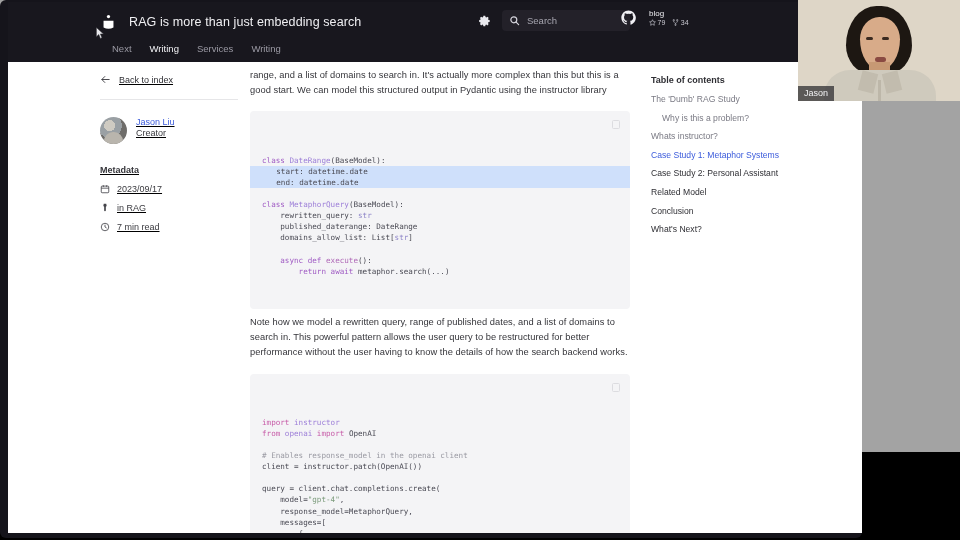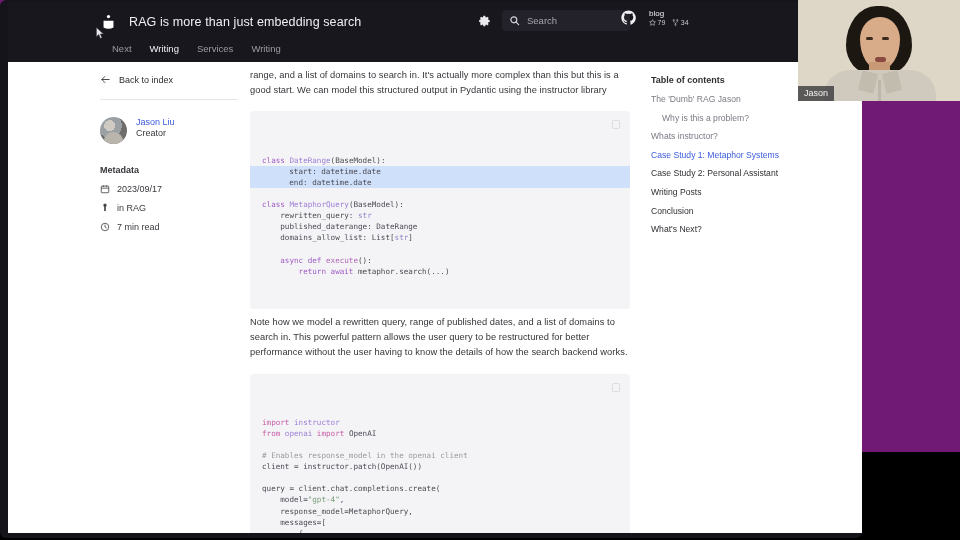--- a/index.html
+++ b/index.html
@@ -2,21 +2,21 @@
 <html><head>
 <meta charset="utf-8">
 <style>
   * { box-sizing: border-box; margin: 0; padding: 0; }
   html, body {
     width: 960px; height: 540px;
     overflow: hidden;
     background: #000000;
     font-family: "Liberation Sans", sans-serif;
   }
-  #screen { position: relative; width: 960px; height: 452px; background: #701a75; }
+  #screen { position: relative; width: 960px; height: 452px; background: #a3a3a3; }
 
   
   .browser-shell {
     position: absolute; left: 0; top: 0; width: 862px; height: 538px;
     background: #15141b;
     border-radius: 6px;
   }
   .win-pill {
     position: absolute; left: 8px; top: 4px; width: 48px; height: 14px;
     background: #34323c; border-radius: 7px;
@@ -70,21 +70,21 @@
   .gh-stat { display: flex; align-items: center; gap: 1.5px; color: #c9c8d1; font-size: 7px; }
   .gh-stat svg { width: 7px; height: 7px; display: block; }
 
   
   .page-body {
     position: absolute; left: 8px; top: 62px; width: 854px; height: 471px;
     background: #ffffff; overflow: hidden;
   }
 
   
-  .left-col { position: absolute; left: 92px; top: 12px; width: 140px; }
+  .left-col { position: absolute; left: 92px; top: 12px; width: 140px; text-decoration: underline; }
   .back-row { display: flex; align-items: center; gap: 8px; padding-bottom: 14px; }
   .back-arrow { width: 11px; height: 11px; display: block; }
   .back-label { color: #2e2e33; font-size: 9px; }
   .hr { height: 1px; background: #e6e6e8; width: 138px; }
   .author-row { display: flex; align-items: flex-start; gap: 9px; margin-top: 17px; }
   .avatar {
     width: 27px; height: 27px; border-radius: 50%; flex: none;
     background: radial-gradient(circle at 36% 32%, #cfcbc2 0 22%, #9aa0a4 22% 48%, #6f6d6a 48% 100%);
     position: relative; overflow: hidden;
   }
@@ -113,21 +113,21 @@
     position: relative; background: #f4f4f6; border-radius: 4px;
     padding: 10px 12px; margin-top: 13px;
     font-family: "DejaVu Sans Mono", monospace; font-size: 7.6px; line-height: 11.1px;
     color: #4b4b55; white-space: pre; overflow: hidden;
   }
   .copy-icon {
     position: absolute; right: 10px; top: 9px; width: 8px; height: 9px;
     border: 1px solid #dcdce0; border-radius: 1.5px;
   }
   .code-line { display: block; height: 11.1px; }
-  .code-line.hl { background: #cfe0fb; margin: 0 -12px; padding: 0 21px; }
+  .code-line.hl { background: #cfe0fb; margin: 0 -12px; padding: 0 8px; }
   .k  { color: #a05cc4; }  
   .kn { color: #c75ca8; }  
   .cls{ color: #9d7fd8; }  
   .fn { color: #b06ab8; }  
   .ty { color: #8f86c9; }  
   .st { color: #7b9b7b; }  
   .cm { color: #9a9aa3; }  
   .pl { color: #4b4b55; }  
 
   
@@ -325,26 +325,26 @@
         <p class="para">Note how we model a rewritten query, range of published dates, and a list of domains to search in. This powerful pattern allows the user query to be restructured for better performance without the user having to know the details of how the search backend works.</p>
 
         <div class="code-block">
           <div class="copy-icon"></div>
           <code><span class="code-line"><span class="kn">import </span><span class="cls">instructor</span></span><span class="code-line"><span class="kn">from </span><span class="cls">openai</span><span class="kn"> import </span><span class="pl">OpenAI</span></span><span class="code-line"> </span><span class="code-line"><span class="cm"># Enables response_model in the openai client</span></span><span class="code-line"><span class="pl">client = instructor.patch(OpenAI())</span></span><span class="code-line"> </span><span class="code-line"><span class="pl">query = client.chat.completions.create(</span></span><span class="code-line"><span class="pl">    model=</span><span class="st">"gpt-4"</span><span class="pl">,</span></span><span class="code-line"><span class="pl">    response_model=MetaphorQuery,</span></span><span class="code-line"><span class="pl">    messages=[</span></span><span class="code-line"><span class="pl">        {</span></span></code>
         </div>
       </div>
 
       <div class="toc">
         <div class="toc-title">Table of contents</div>
-        <div class="toc-item">The 'Dumb' RAG Jason</div>
+        <div class="toc-item">The 'Dumb' RAG Study</div>
         <div class="toc-item sub">Why is this a problem?</div>
         <div class="toc-item">Whats instructor?</div>
         <div class="toc-item active">Case Study 1: Metaphor Systems</div>
         <div class="toc-item dark">Case Study 2: Personal Assistant</div>
-        <div class="toc-item dark">Writing Posts</div>
+        <div class="toc-item dark">Related Model</div>
         <div class="toc-item dark">Conclusion</div>
         <div class="toc-item dark">What's Next?</div>
       </div>
 
     </div>
   </div>
 
   <div class="webcam">
     <div class="wc-wall"></div>
     <div class="wc-hair"></div>

